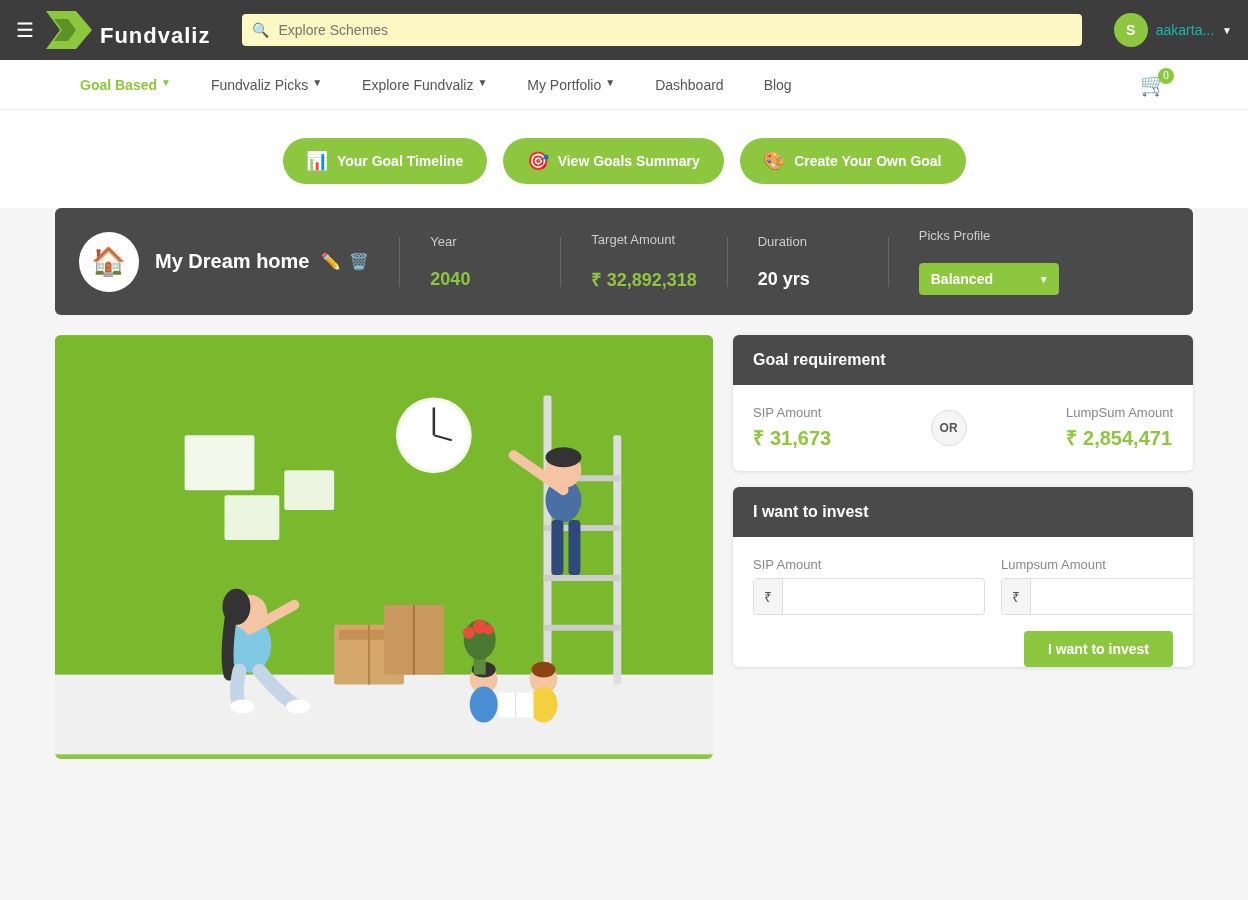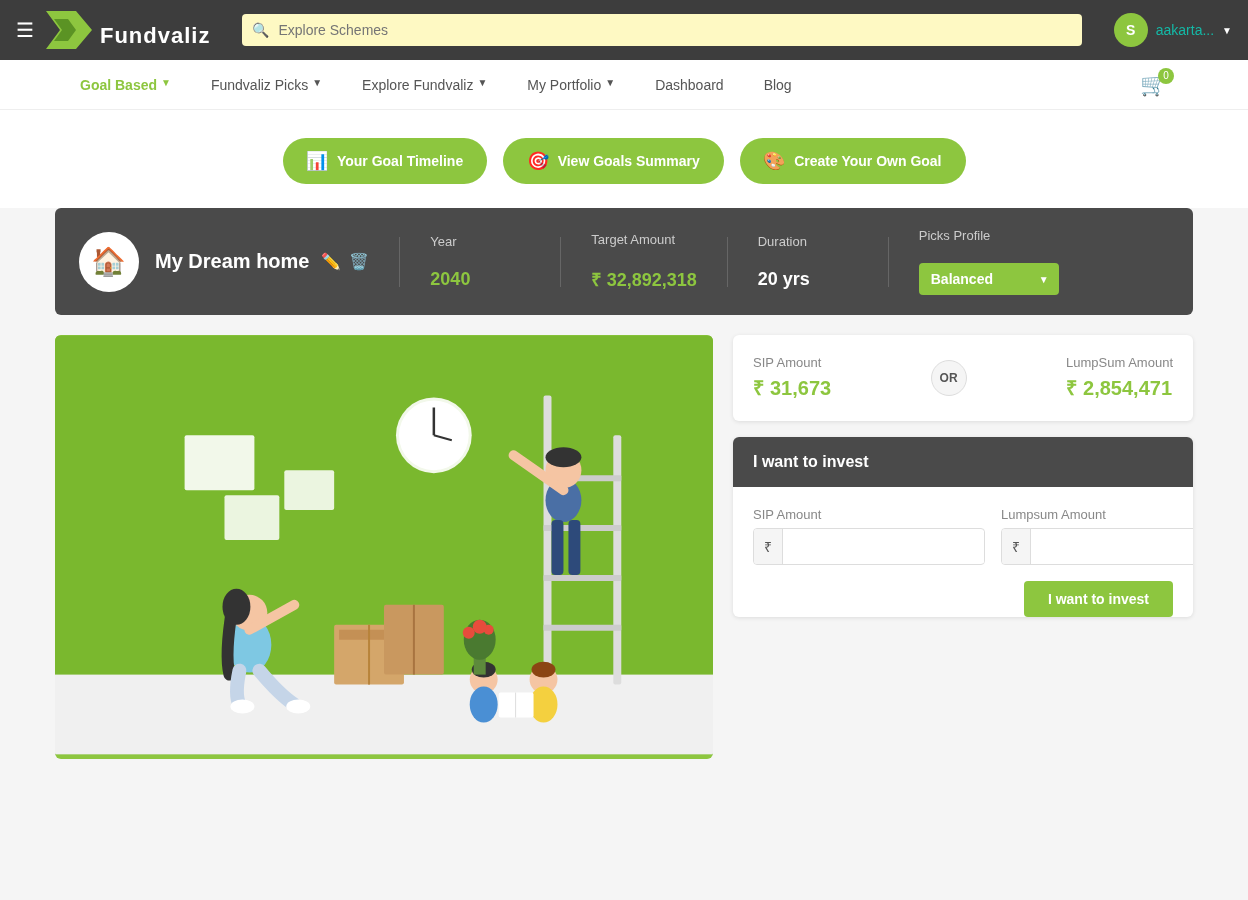--- a/index.html
+++ b/index.html
@@ -436,20 +436,23 @@
       <ellipse cx="426" cy="305" rx="16" ry="20" fill="#4a7a30"></ellipse>
       <circle cx="415" cy="298" r="6" fill="#e74c3c"></circle>
       <circle cx="435" cy="295" r="5" fill="#e74c3c"></circle>
       <circle cx="426" cy="292" r="7" fill="#e74c3c"></circle>
     </svg>
   </div>
 
   <div class="right-panel">
 
     <div class="panel-card">
+      <div class="panel-header">
+        <span>Goal requirement</span>
+      </div>
       <div class="panel-body">
         <div class="goal-req-row">
           <div class="req-block">
             <span class="req-label">SIP Amount</span>
             <span class="req-value">₹ 31,673</span>
           </div>
           <div class="or-badge">OR</div>
           <div class="req-block">
             <span class="req-label">LumpSum Amount</span>
             <span class="req-value">₹ 2,854,471</span>

